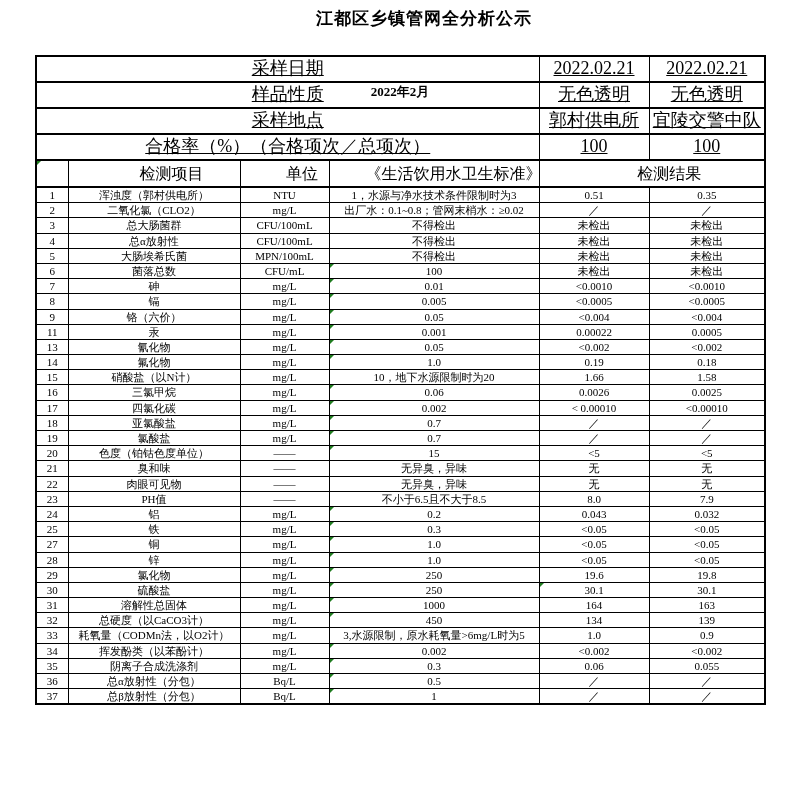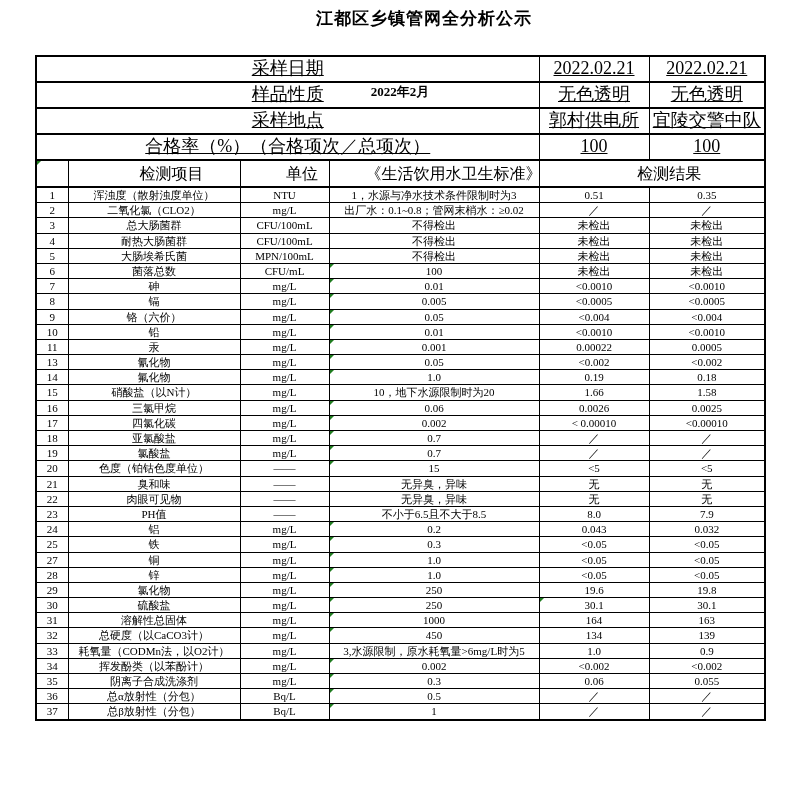--- a/index.html
+++ b/index.html
@@ -66,21 +66,21 @@
         <td class="has-tri">序号</td>
         <td>检测项目</td>
         <td>单位</td>
         <td>《生活饮用水卫生标准》 GB5749</td>
         <td colspan="2">检测结果</td>
       </tr>
     </tbody>
     <tbody>
     <tr class="datarow">
       <td class="c-no">1</td>
-      <td class="c-item">浑浊度（散射浊度单位）</td>
+      <td class="c-item">浑浊度（郭村供电所）</td>
       <td class="c-unit">NTU</td>
       <td class="c-std">1，水源与净水技术条件限制时为3</td>
       <td class="c-r1">0.51</td>
       <td class="c-r2">0.35</td>
     </tr>
 
     <tr class="datarow">
       <td class="c-no">2</td>
       <td class="c-item">二氧化氯（CLO2）</td>
       <td class="c-unit">mg/L</td>
@@ -93,21 +93,21 @@
       <td class="c-no">3</td>
       <td class="c-item">总大肠菌群</td>
       <td class="c-unit">CFU/100mL</td>
       <td class="c-std">不得检出</td>
       <td class="c-r1">未检出</td>
       <td class="c-r2">未检出</td>
     </tr>
 
     <tr class="datarow">
       <td class="c-no">4</td>
-      <td class="c-item">耐热大肠菌群</td>
+      <td class="c-item">总α放射性</td>
       <td class="c-unit">CFU/100mL</td>
       <td class="c-std">不得检出</td>
       <td class="c-r1">未检出</td>
       <td class="c-r2">未检出</td>
     </tr>
 
     <tr class="datarow">
       <td class="c-no">5</td>
       <td class="c-item">大肠埃希氏菌</td>
       <td class="c-unit">MPN/100mL</td>
@@ -145,28 +145,20 @@
 
     <tr class="datarow">
       <td class="c-no">9</td>
       <td class="c-item">铬（六价）</td>
       <td class="c-unit">mg/L</td>
       <td class="c-std has-tri">0.05</td>
       <td class="c-r1">&lt;0.004</td>
       <td class="c-r2">&lt;0.004</td>
     </tr>
 
-    <tr class="datarow">
-      <td class="c-no">10</td>
-      <td class="c-item">铅</td>
-      <td class="c-unit">mg/L</td>
-      <td class="c-std has-tri">0.01</td>
-      <td class="c-r1">&lt;0.0010</td>
-      <td class="c-r2">&lt;0.0010</td>
-    </tr>
 
     <tr class="datarow">
       <td class="c-no">11</td>
       <td class="c-item">汞</td>
       <td class="c-unit">mg/L</td>
       <td class="c-std has-tri">0.001</td>
       <td class="c-r1">0.00022</td>
       <td class="c-r2">0.0005</td>
     </tr>
 

